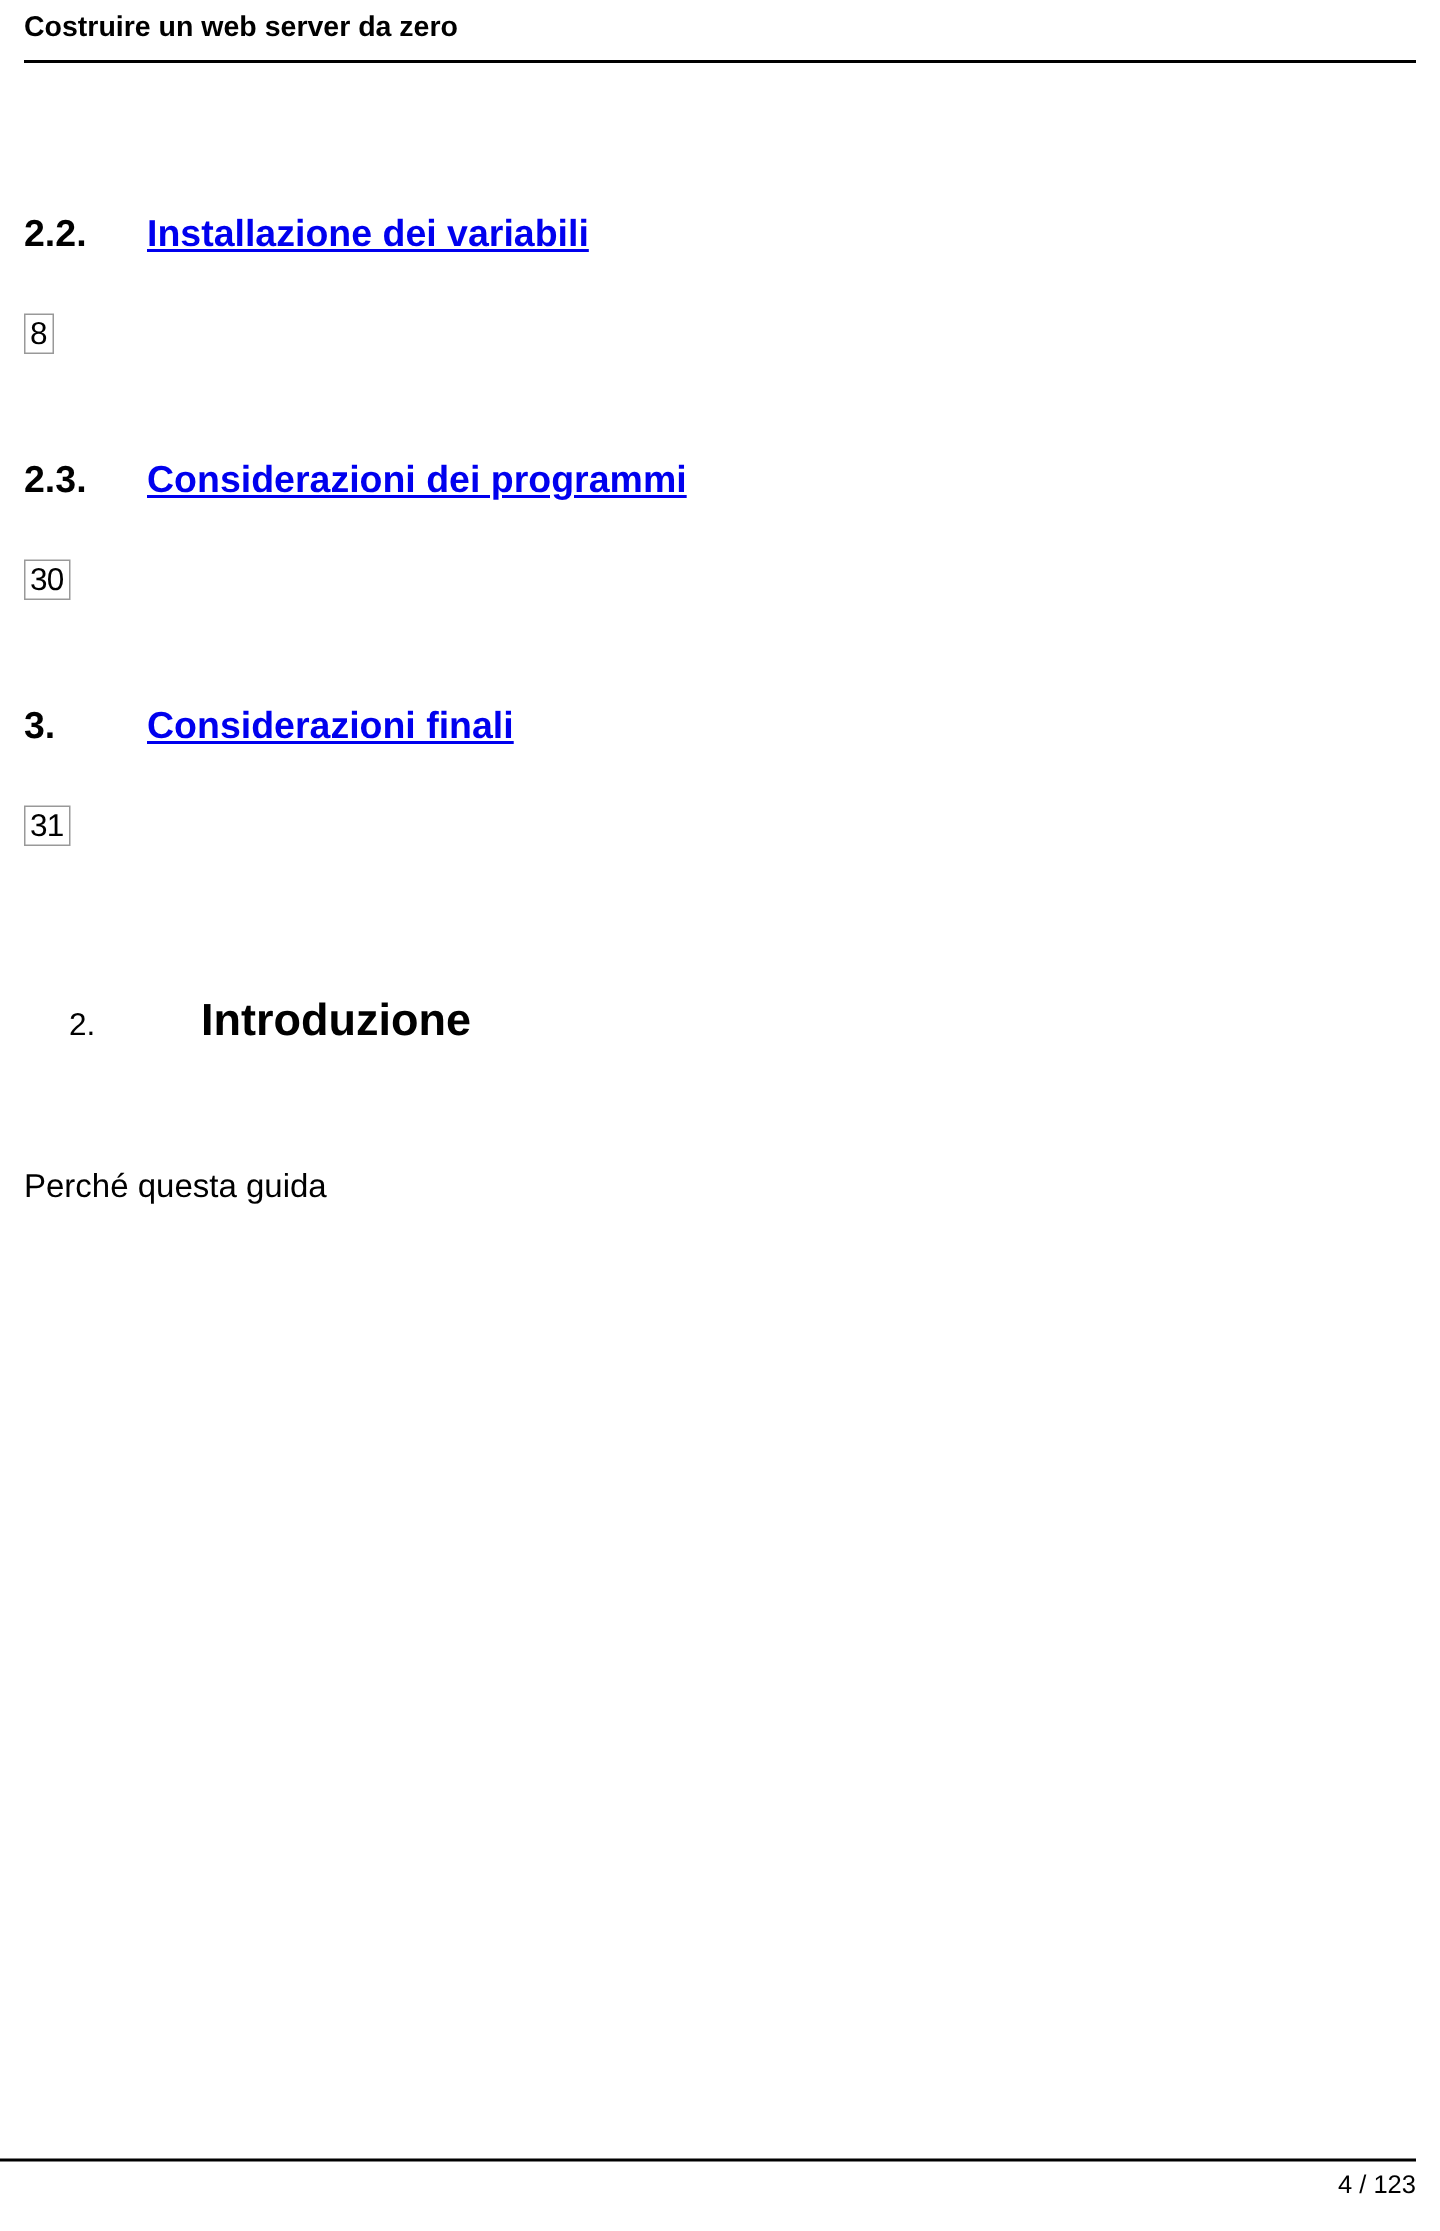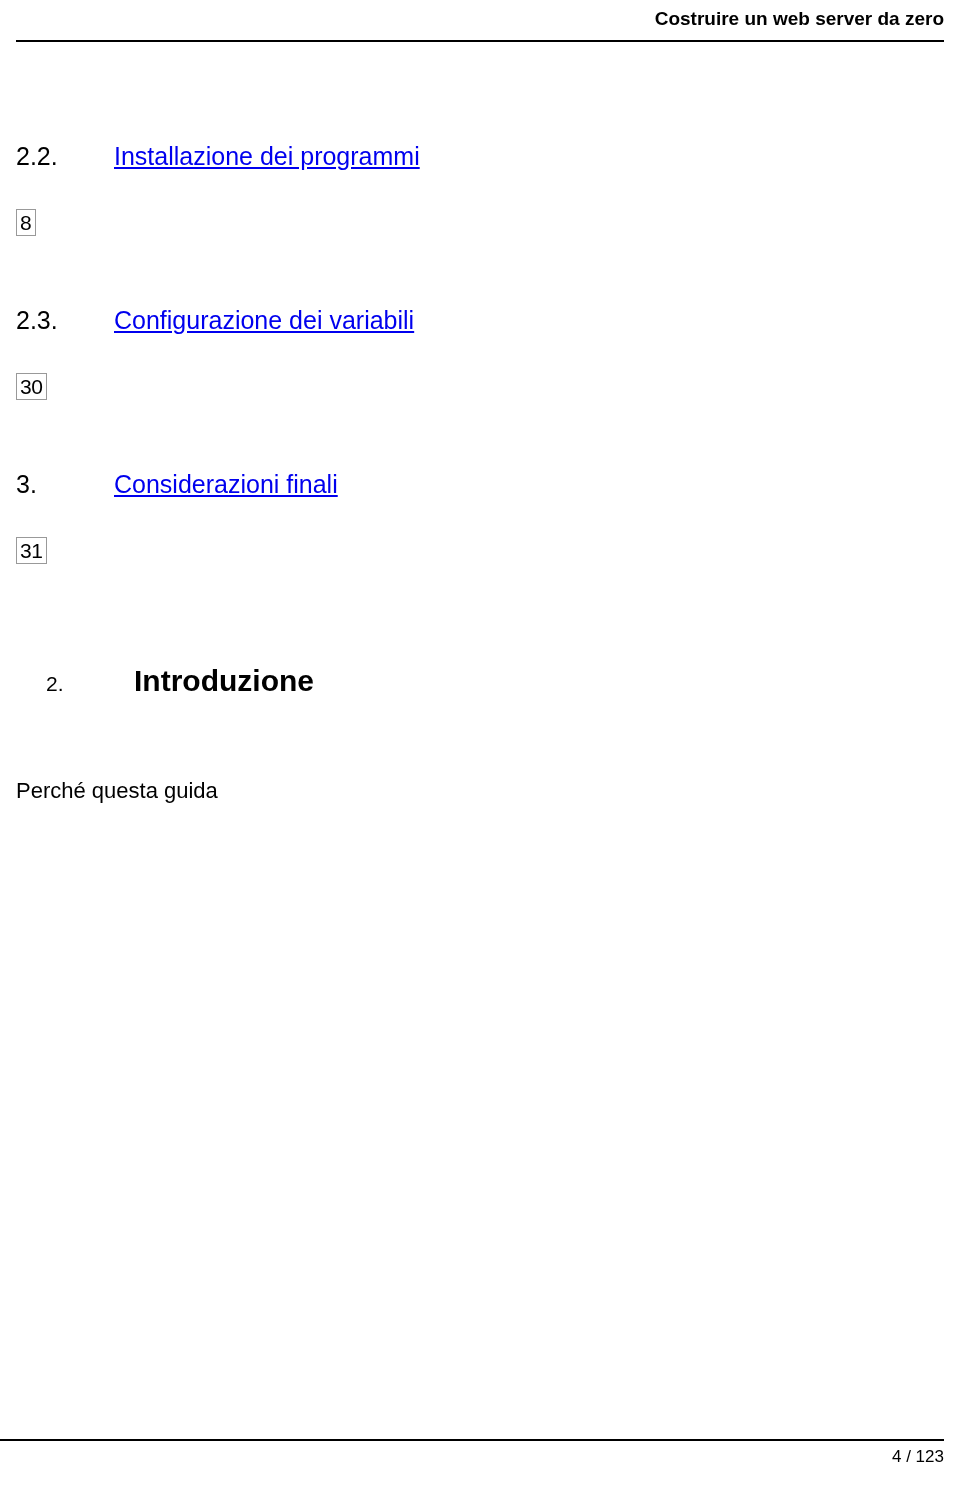--- a/index.html
+++ b/index.html
@@ -12,34 +12,32 @@
     position: relative;
   }
   .page {
     padding: 8px 16px 0 16px;
   }
   .doc-header {
     font-weight: bold;
     font-size: 19px;
     padding-bottom: 6px;
     margin-bottom: 4px;
-    text-align: right;
   }
   .top-rule {
     border: none;
     border-top: 2px solid #000000;
     margin-bottom: 100px;
   }
   .toc-row {
     display: flex;
     align-items: baseline;
-    gap: 16px;
     margin-bottom: 38px;
     font-size: 25px;
-    font-weight: normal;
+    font-weight: bold;
   }
   .toc-num {
     width: 82px;
     color: #000000;
     flex-shrink: 0;
   }
   .toc-link {
     color: #0000ee;
     text-decoration: underline;
   }
@@ -99,28 +97,28 @@
 <body>
 
 <div class="page">
 
   <div class="doc-header">Costruire un web server da zero</div>
   <hr class="top-rule">
 
   
   <div class="toc-row">
     <span class="toc-num">2.2.</span>
-    <a class="toc-link">Installazione dei programmi</a>
+    <a class="toc-link">Installazione dei variabili</a>
   </div>
   <span class="page-ref">8</span>
 
   
   <div class="toc-row">
     <span class="toc-num">2.3.</span>
-    <a class="toc-link">Configurazione dei variabili</a>
+    <a class="toc-link">Considerazioni dei programmi</a>
   </div>
   <span class="page-ref">30</span>
 
   
   <div class="toc-row">
     <span class="toc-num">3.</span>
     <a class="toc-link">Considerazioni finali</a>
   </div>
   <span class="page-ref">31</span>
 

